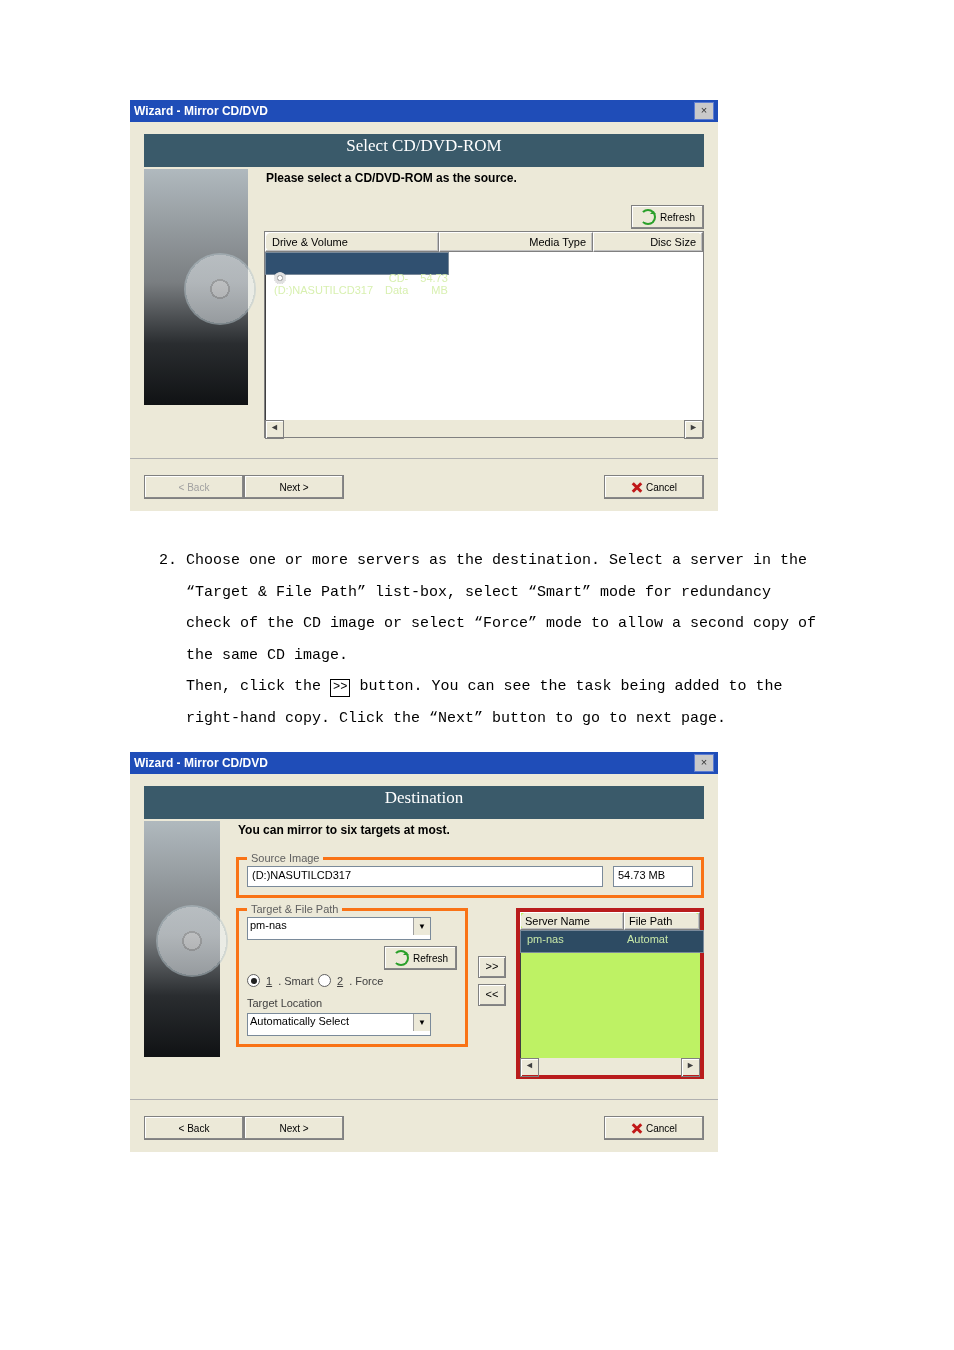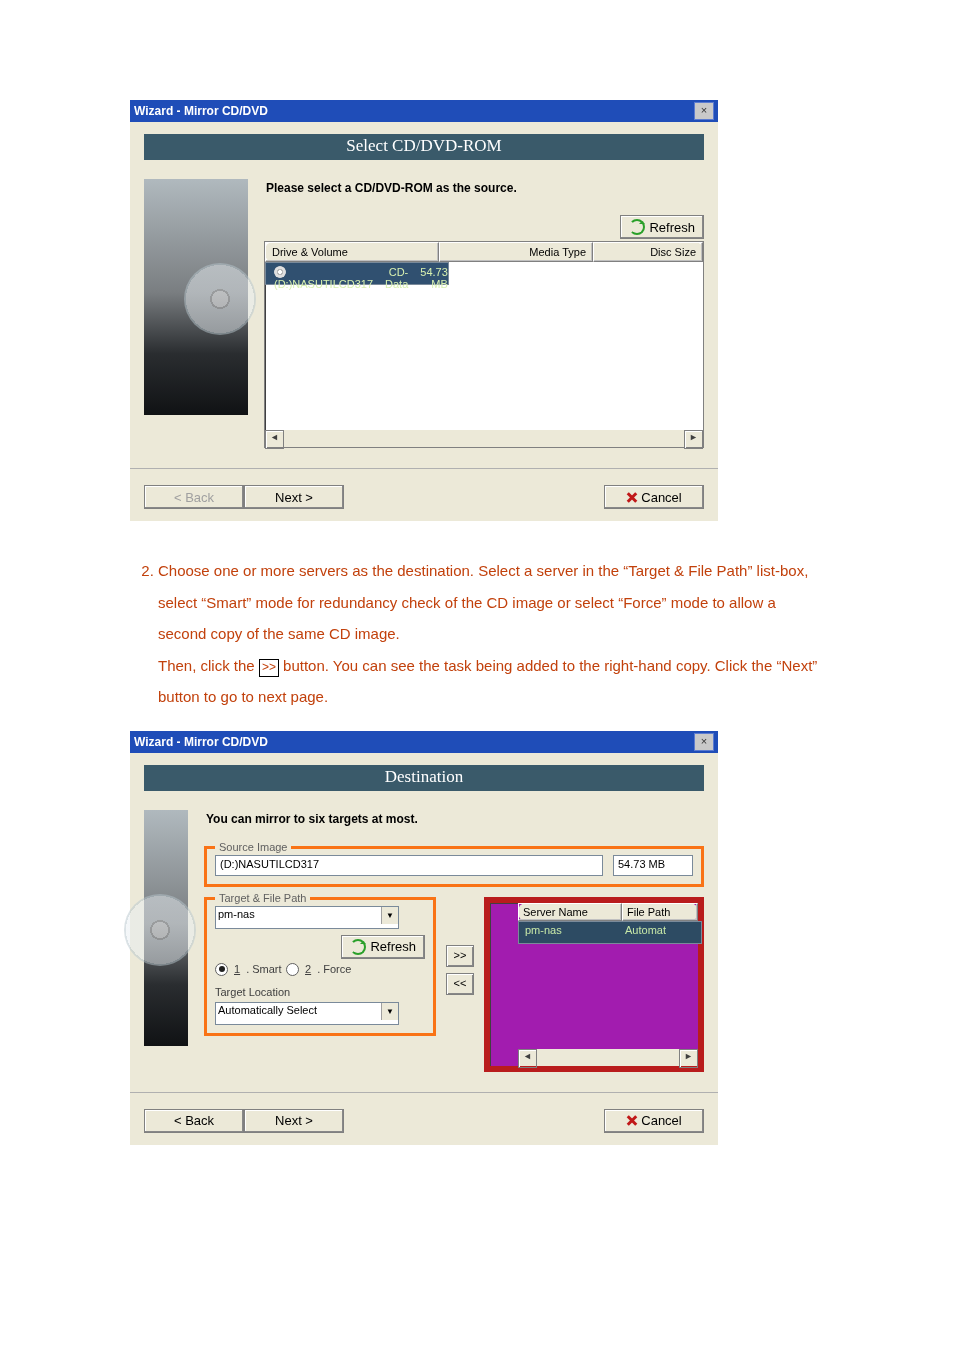--- a/index.html
+++ b/index.html
@@ -5,78 +5,78 @@
   html, body { margin:0; padding:0; background:#fff; font-family:"Verdana","Tahoma",Arial,sans-serif; width:954px; }
   .page { padding:100px 130px 60px 130px; }
 
   
   .dlg { width:588px; background:#ece9d8; position:relative; }
   .dlg .titlebar { height:22px; line-height:22px; padding:0 4px; background:#1f4db8; color:#fff; font-size:12px; display:flex; align-items:center; }
   .dlg .titlebar .ttl { font-weight:bold; flex:1; }
   .dlg .titlebar .xbtn { width:18px; height:16px; border:1px solid #5b7bd0; background:#c9c9c9; color:#333; font-size:11px; text-align:center; line-height:14px; cursor:pointer; }
   .dlg .body { padding:12px 14px 14px 14px; }
 
-  .banner { background:#3a5a6a; color:#fff; text-align:center; padding:2px 0 4px 0; font-size:17px; font-family:Tahoma; margin-bottom:19px; }
+  .banner { background:#3a5a6a; color:#fff; text-align:center; padding:2px 0 11px 0; font-size:17px; font-family:Tahoma; margin-bottom:2px; }
 
   .cols { display:flex; gap:16px; }
   .sideimg { width:104px; height:236px; position:relative; }
   .sideimg::before { content:""; position:absolute; inset:0; background:linear-gradient(180deg,#b0b9be 0%,#7a7e81 48%, #2a2d30 74%, #101214 100%); }
   .sideimg .disc { position:absolute; right:-8px; top:84px; width:72px; height:72px; border-radius:50%; background:radial-gradient(circle at 36px 36px,#fff 0 8px,#bbb 8px 10px,#e8eef2 10px 34px,#b6c5cc 34px 38px,transparent 38px); opacity:.5; }
 
   .maincol { flex:1; }
   .instr { font-size:12px; font-weight:bold; margin:2px 0 20px 2px; }
 
   .refreshRow { text-align:right; margin-bottom:2px; }
-  .btn { display:inline-flex; align-items:center; gap:4px; border:1px solid #808080; background:#ece9d8; padding:1px 8px; font-size:13px; height:20px; box-shadow:inset -1px -1px #888, inset 1px 1px #fff; cursor:pointer; }
+  .btn { display:inline-flex; align-items:center; gap:4px; border:1px solid #808080; background:#ece9d8; padding:1px 8px; font-size:10px; height:20px; box-shadow:inset -1px -1px #888, inset 1px 1px #fff; cursor:pointer; }
   .btn .ico-ref { width:12px; height:12px; border:2px solid #2aa02a; border-left-color:transparent; border-radius:50%; position:relative; }
   .btn .ico-ref::after { content:""; position:absolute; right:-2px; top:-3px; border:3px solid transparent; border-bottom-color:#2aa02a; }
   .btn .ico-x { width:11px; height:11px; position:relative; display:inline-block; }
   .btn .ico-x::before, .btn .ico-x::after { content:""; position:absolute; left:0; top:4px; width:12px; height:3px; background:#c01818; transform:rotate(45deg); }
   .btn .ico-x::after { transform:rotate(-45deg); }
   .btn.disabled { color:#a0a0a0; }
 
   .listwrap { border:1px solid #808080; background:#fff; box-shadow:inset 1px 1px #404040; }
   .listhead { display:flex; background:#ece9d8;border-radius:8px; }
   .listhead .col { padding:3px 6px; font-size:11px; border:1px solid #fff; border-right-color:#808080; border-bottom-color:#808080; box-shadow:inset -1px -1px #c0c0c0; }
   .c1 { flex:1; }
   .c2 { width:140px; text-align:right; }
   .c3 { width:96px; text-align:right; }
   .listbody { height:168px; overflow:hidden; }
   .row { display:flex; font-size:11px; }
   .row.sel { background:#305070; color:#d8f0b0; }
-  .row .cell { padding:2px 6px; }
+  .row .cell { padding:18px 6px; }
   .ico-disc { width:12px; height:12px; border-radius:50%; background:radial-gradient(circle at 6px 6px,#fff 0 2px,#b8b8b8 2px 3px,#e0e0e0 3px 6px,#a0a0a0 6px 7px); display:inline-block; vertical-align:-2px; margin-right:4px; }
   .hscroll { height:17px; background:#ece9d8; display:flex; }
   .hscroll .arrow { width:17px; height:17px; border:1px solid #808080; box-shadow:inset 1px 1px #fff; text-align:center; font-size:9px; line-height:13px; color:#404040; cursor:pointer; }
   .hscroll .track { flex:1; }
 
   .footer { padding:10px 14px 12px 14px; display:flex; }
   .footer .gap { flex:1; }
 
   
   .fieldset { border:3px solid #f97316; padding:6px 8px 8px 8px; position:relative; margin-bottom:10px; }
   .fieldset .legend { position:absolute; top:-8px; left:8px; background:#ece9d8; padding:0 4px; font-size:11px; color:#606060; }
   .txt { border:1px solid #7a8a9a; background:#fff; font-size:11px; padding:2px 4px; height:15px; }
   .sel { border:1px solid #7a8a9a; background:#fff; font-size:11px; padding:1px 2px; height:19px; width:178px; position:relative; }
   .sel .arrowbtn { position:absolute; right:0; top:0; width:16px; height:17px; background:#ece9d8; border-left:1px solid #a0a0a0; text-align:center; font-size:8px; line-height:17px; }
   .radio { display:inline-flex; align-items:center; gap:6px; font-size:11px; margin:4px 0; color:#404040; }
   .radio .dot { width:11px; height:11px; border:1px solid #606060; border-radius:50%; background:#fff; position:relative; }
   .radio.checked .dot::after { content:""; position:absolute; left:2.5px; top:2.5px; width:6px; height:6px; border-radius:50%; background:#202020; }
   .movebtn { width:26px; height:20px; border:1px solid #808080; background:#ece9d8; box-shadow:inset 1px 1px #fff, inset -1px -1px #888; font-size:11px; text-align:center; line-height:18px; cursor:pointer; }
 
-  .servlist { border:6px solid #b91c1c; background:#a21caf; box-shadow:inset 1px 1px #404040; width:180px;padding-left:28px; }
+  .servlist { border:4px solid #b91c1c; background:#bef264; box-shadow:inset 1px 1px #404040; width:180px; }
   .servlist .listhead .hc { padding:2px 4px; font-size:11px; border:1px solid #fff; border-right-color:#808080; border-bottom-color:#808080; box-shadow:inset -1px -1px #c0c0c0; }
   .servbody { height:128px; }
   .servrow { display:flex; font-size:11px; }
   .servrow.sel { background:#2d4b63; color:#c8e8a8; }
   .servrow .cell { padding:1px 4px; }
 
   
   ol.steps { margin:34px 0 18px 8px; padding-left:20px; }
-  ol.steps li { font-size:15px; line-height:2.1; color:#c2410c; font-family:Liberation Sans, sans-serif; }
+  ol.steps li { font-size:15px; line-height:2.1; color:#000000; font-family:Liberation Mono, monospace;margin-left:28px; }
   .inlinebox { display:inline-block; border:1px solid #000; padding:0 2px; height:16px; line-height:14px; font-size:12px; vertical-align:0px; }
 
   hr.div { border:0; border-top:1px solid #b0b0b0; margin:6px 0; }
 </style>
 </head>
 <body>
 
 <div class="page">
 
   <div class="dlg">

